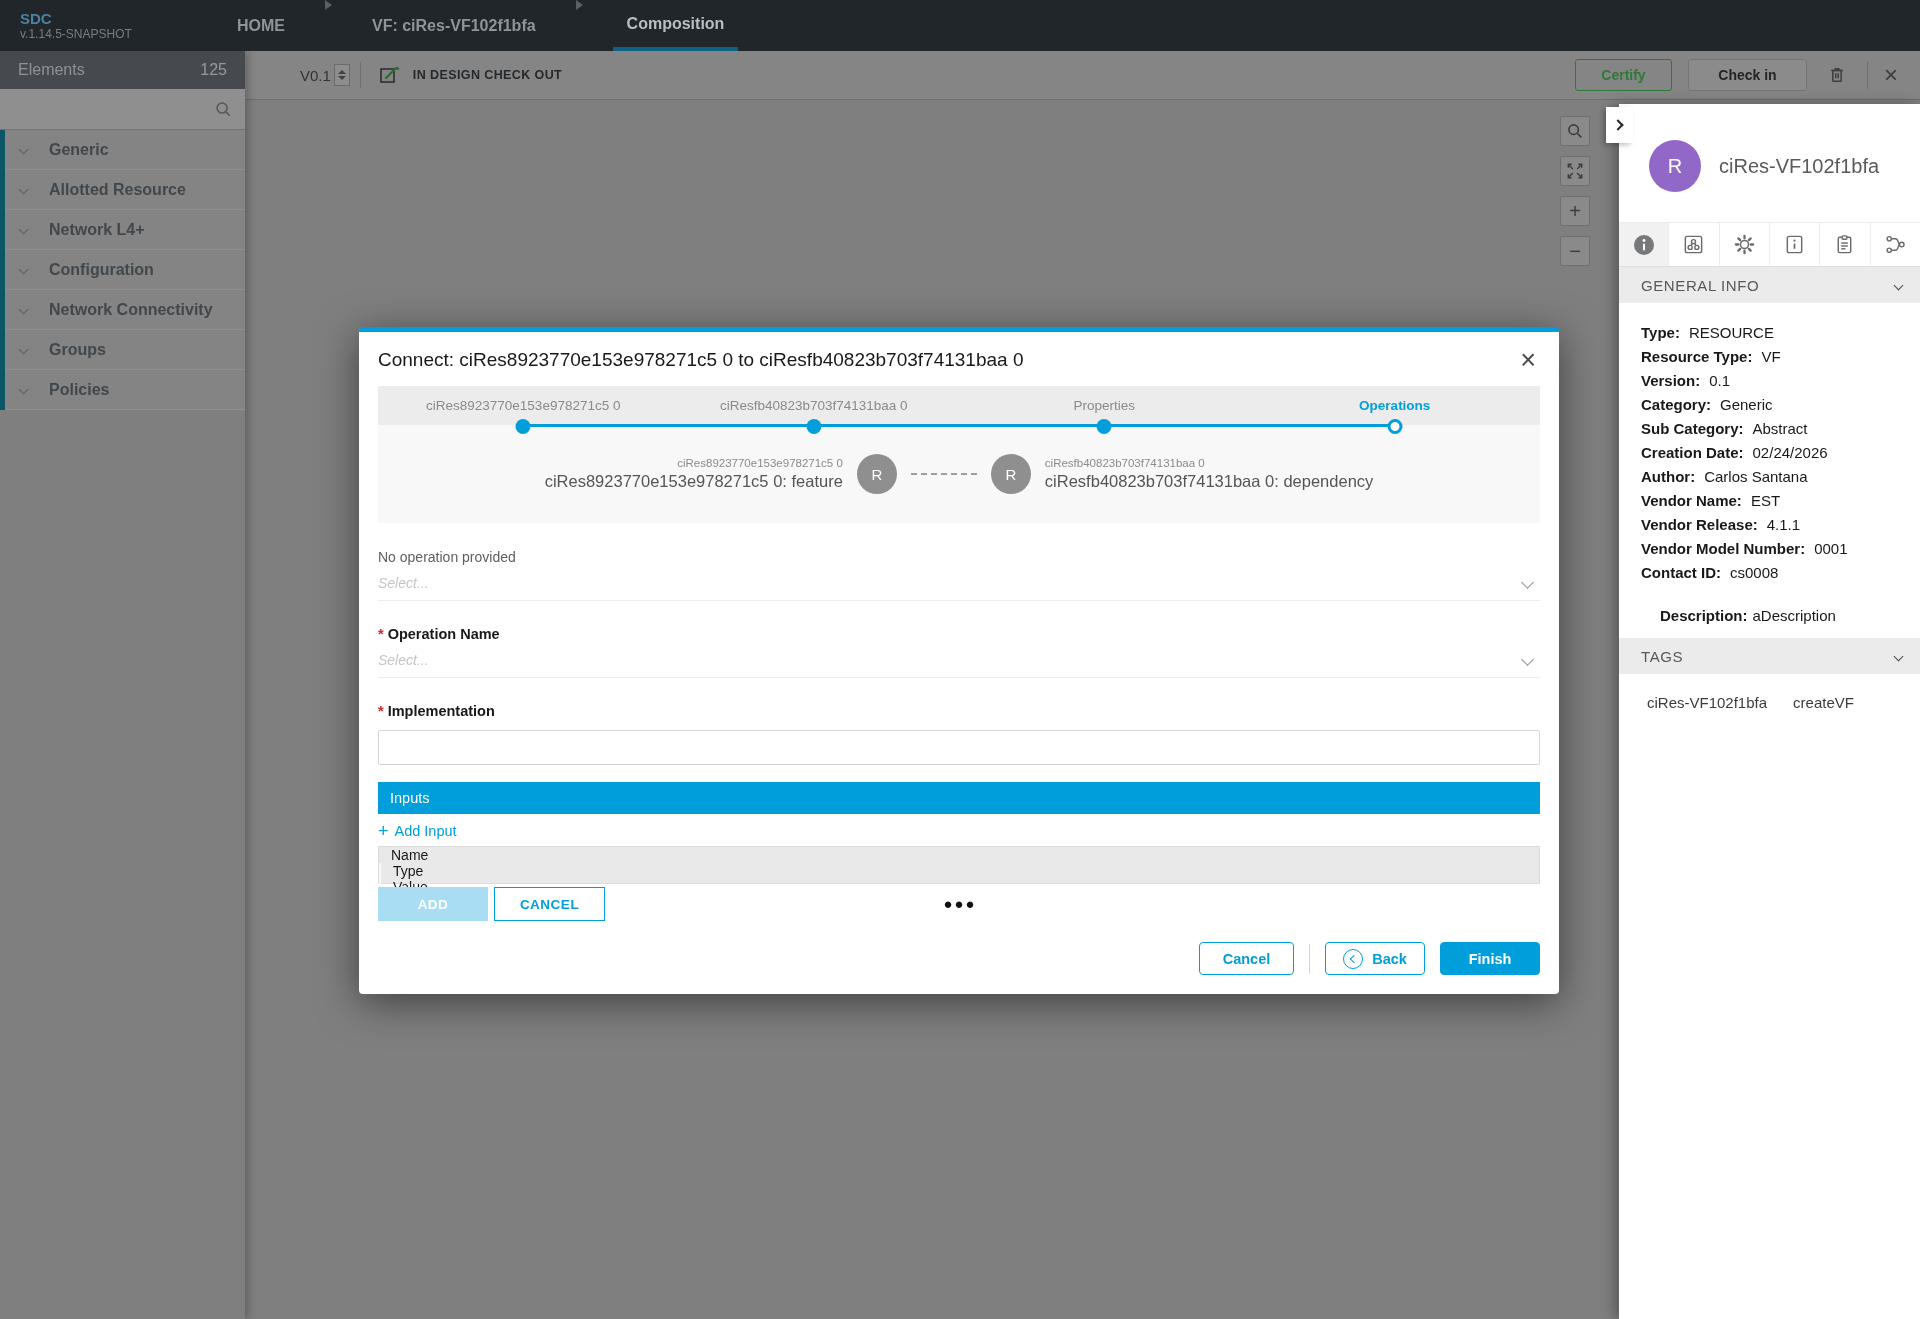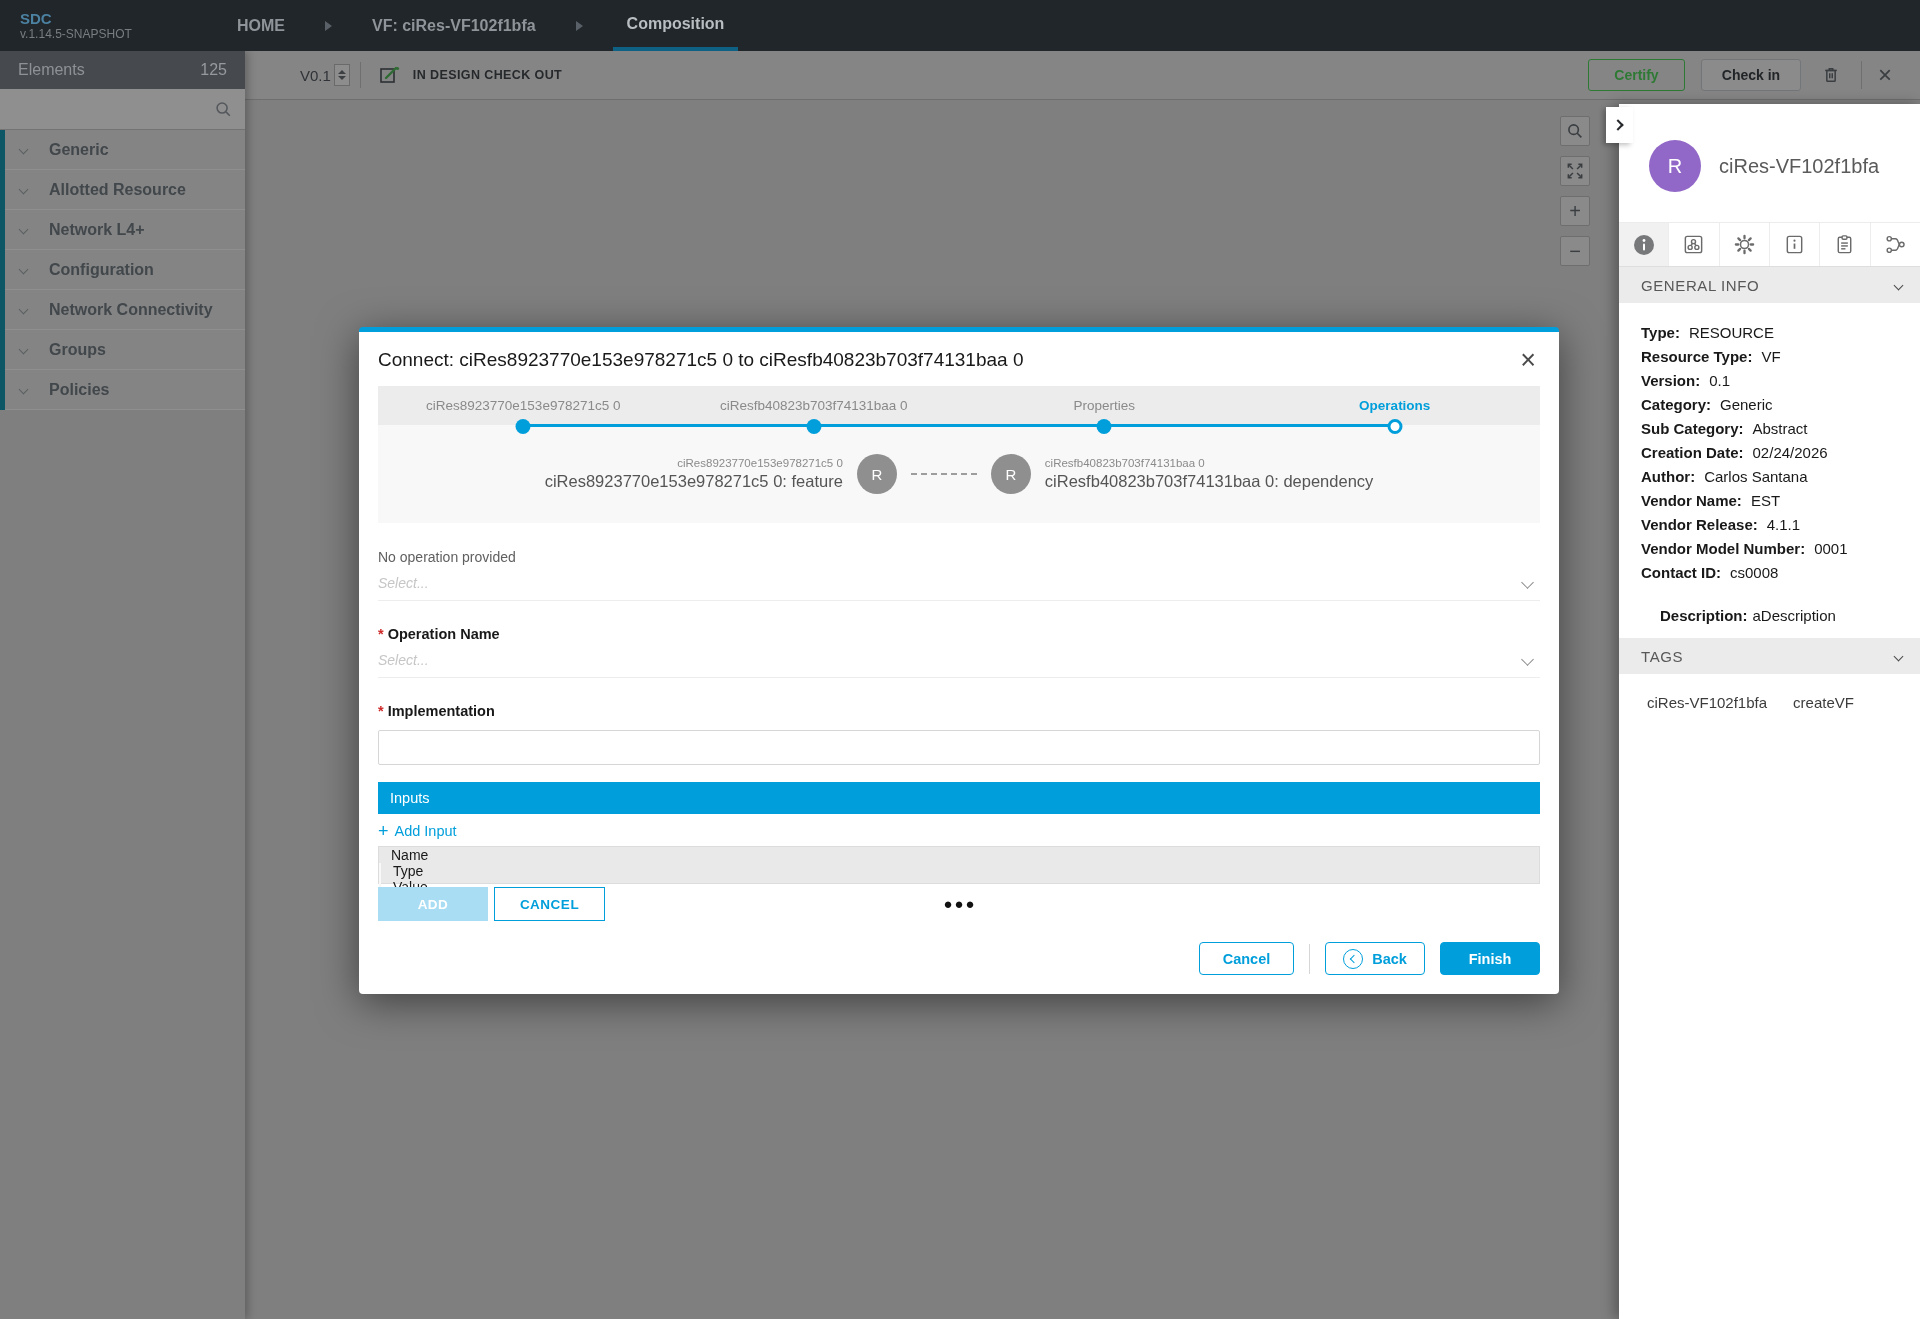--- a/index.html
+++ b/index.html
@@ -6,42 +6,42 @@
   html,body { width:1920px; height:1319px; overflow:hidden; background:#7f7f7f;
     font-family:"Liberation Sans","DejaVu Sans",sans-serif; }
   .screen { position:relative; width:1920px; height:1319px; }
 
   
   .topbar { position:absolute; left:0; top:0; width:1920px; height:51px; background:#21262a;
     display:flex; align-items:center; z-index:5; }
   .logo-block { width:227px; padding-left:20px; }
   .logo-title { color:#4b81a1; font-size:15px; font-weight:bold; line-height:16px; }
   .logo-version { color:#787d81; font-size:12px; line-height:14px; }
-  .breadcrumbs { display:flex; align-items:center; height:51px; }
+  .breadcrumbs { display:flex; align-items:flex-start; height:51px; }
   .crumb { color:#8e9499; font-size:16px; font-weight:bold; padding:0 10px; height:51px;
     display:flex; align-items:center; }
   .crumb.active { color:#b9bec2; border-bottom:4px solid #0e6182; padding:0 14px; }
   .crumb-sep { width:0; height:0; border-left:7px solid #596067; border-top:5px solid transparent;
     border-bottom:5px solid transparent; margin:0 30px; }
 
   
   .toolbar { position:absolute; left:245px; top:51px; width:1675px; height:49px; background:#858585;
     border-bottom:1px solid #6e6e6e; display:flex; align-items:center; z-index:2; }
   .tb-version { margin-left:55px; color:#2f3337; font-size:15px; }
   .tb-spinner { width:16px; height:22px; border:1px solid #6a6a6a; background:#8d8d8d; margin-left:3px;
     display:flex; flex-direction:column; align-items:center; justify-content:center; gap:2px; }
   .tb-spinner i { width:0; height:0; border-left:4px solid transparent; border-right:4px solid transparent; }
   .tb-spinner .up { border-bottom:4px solid #3c4043; }
   .tb-spinner .down { border-top:4px solid #3c4043; }
   .tb-divider { width:1px; height:26px; background:#6f6f6f; margin:0 14px 0 10px; }
   .tb-status { color:#26292c; font-size:12.5px; font-weight:bold; letter-spacing:.4px; margin-left:10px; }
-  .tb-right { margin-left:auto; display:flex; align-items:center; margin-right:28px; gap:16px; }
+  .tb-right { margin-left:auto; display:flex; align-items:center; margin-right:22px; gap:16px; }
   .btn-certify { width:97px; height:32px; border:1.5px solid #2e7a34; border-radius:3px; background:transparent;
     color:#2e7a34; font-size:14px; font-weight:bold; }
-  .btn-checkin { width:100px; height:32px; border:1px solid #737678; border-radius:3px; background:#8b8b8b;
+  .btn-checkin { width:119px; height:32px; border:1px solid #737678; border-radius:3px; background:#8b8b8b;
     color:#222527; font-size:14px; font-weight:bold; }
   .tb-icon { display:flex; align-items:center; justify-content:center; width:28px; height:28px; color:#3a3e41; }
   .tb-vline { width:1px; height:28px; background:#6f6f6f; }
   .x-glyph { font-size:24px; color:#3a3e41; line-height:24px; }
 
   
   .sidebar { position:absolute; left:0; top:51px; width:245px; height:1268px; background:#7f7f7f;
     box-shadow:3px 0 8px rgba(0,0,0,.25); z-index:3; }
   .sb-head { height:38px; background:#46494d; display:flex; align-items:center; padding:0 18px; }
   .sb-title { color:#8e9296; font-size:16px; }

